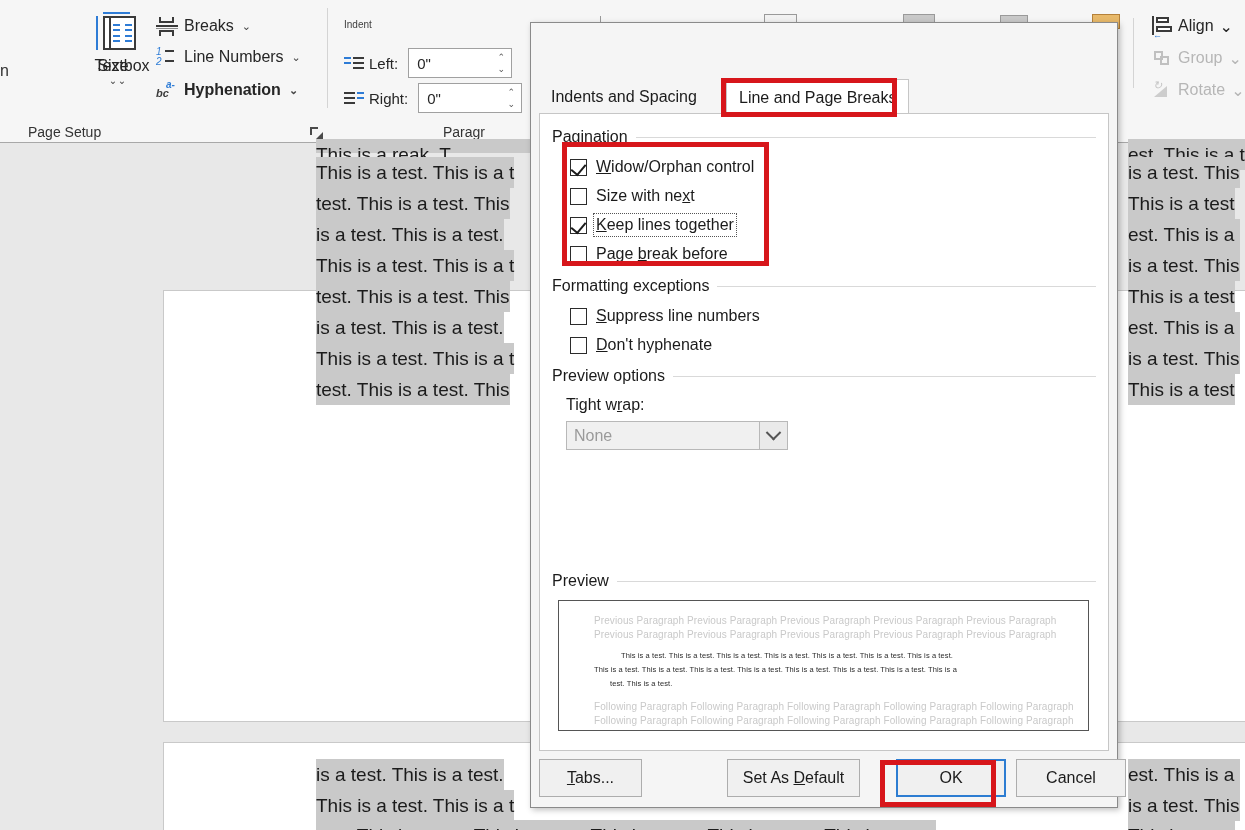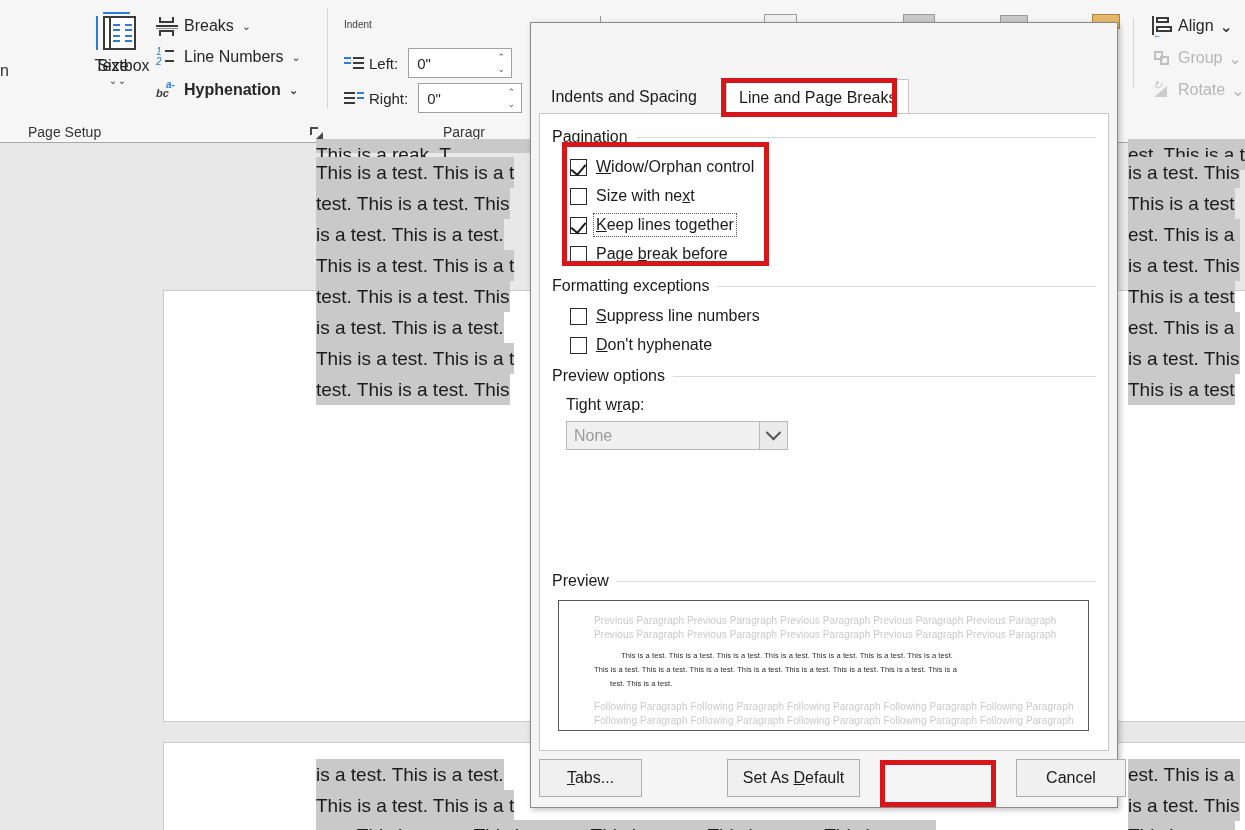--- a/index.html
+++ b/index.html
@@ -527,20 +527,23 @@
         </div>
       </div>
 
       <div class="btnrow">
         <div class="btn" style="left:0px; width:103px;">
           <span><u>T</u><span>abs...</span></span>
         </div>
         <div class="btn" style="left:188px; width:133px;">
           <span><span>Set As </span><u>D</u><span>efault</span></span>
         </div>
+        <div class="btn primary" style="left:357px; width:110px;">
+          <span>OK</span>
+        </div>
         <div class="btn" style="left:477px; width:110px;">
           <span>Cancel</span>
         </div>
       </div>
     </div>
   </div>
 
   <div class="anno" style="left:721px; top:78px; width:176px; height:39px;"></div>
   <div class="anno" style="left:562px; top:142px; width:207px; height:124px;"></div>
   <div class="anno" style="left:880px; top:760px; width:116px; height:47px;"></div>

